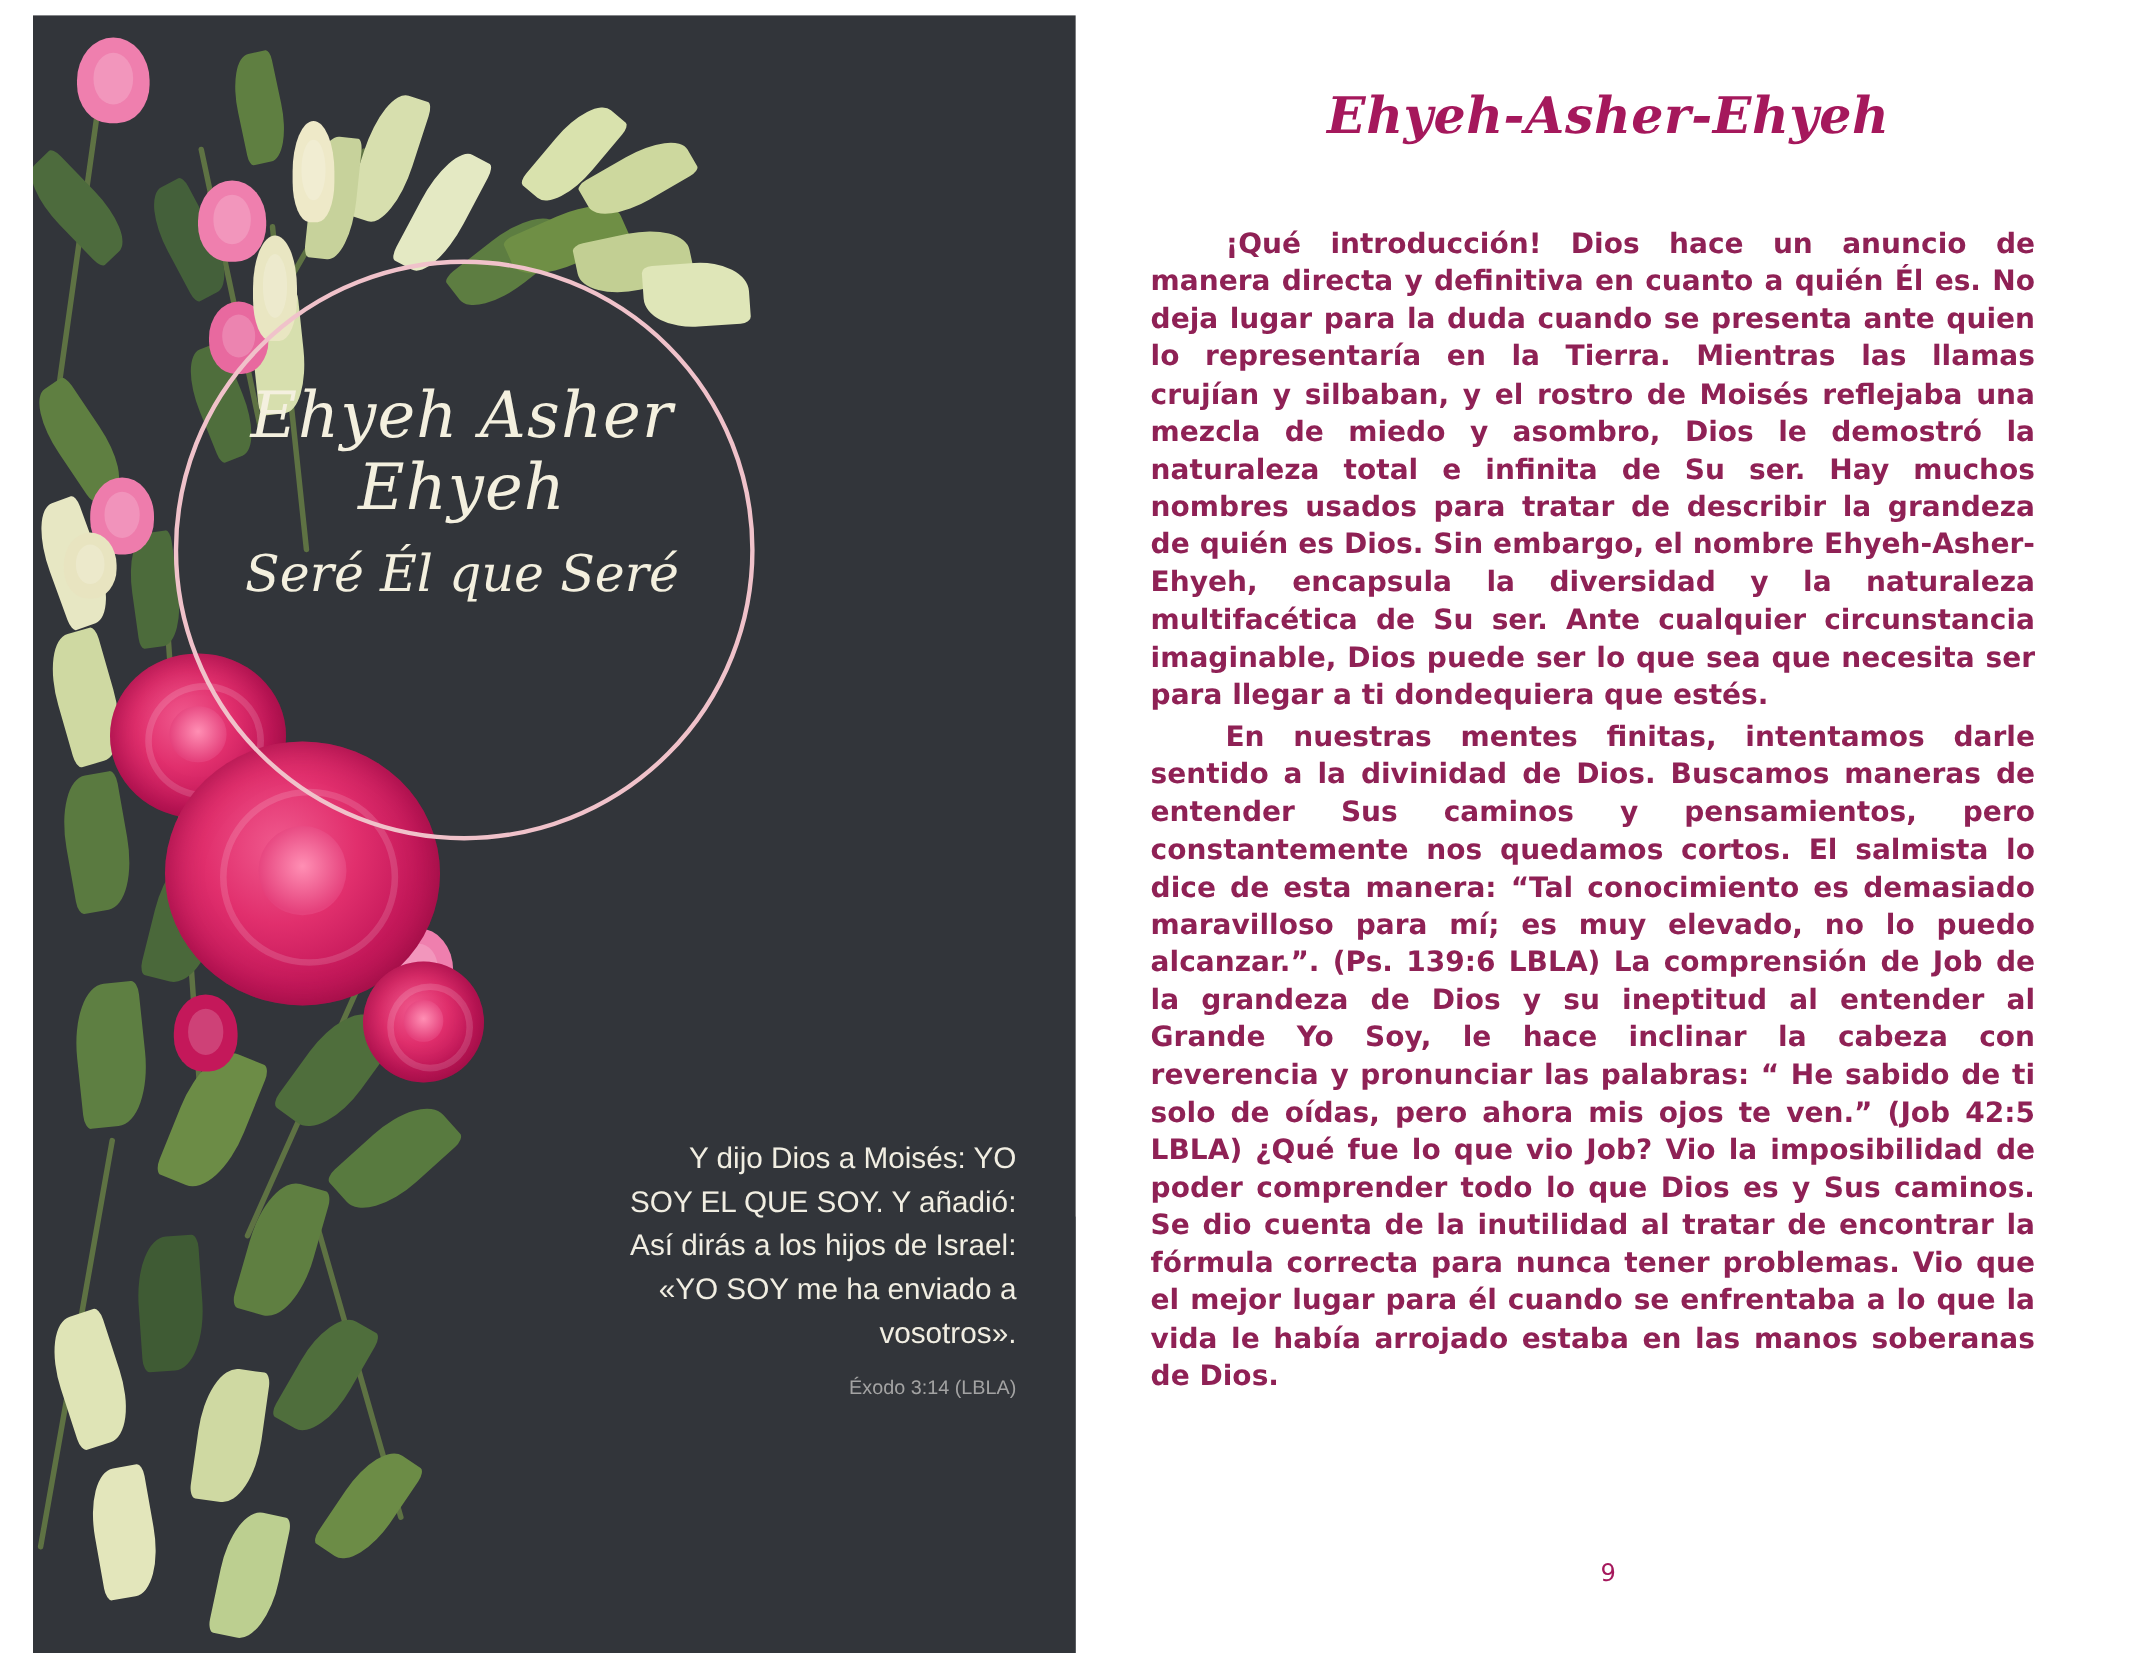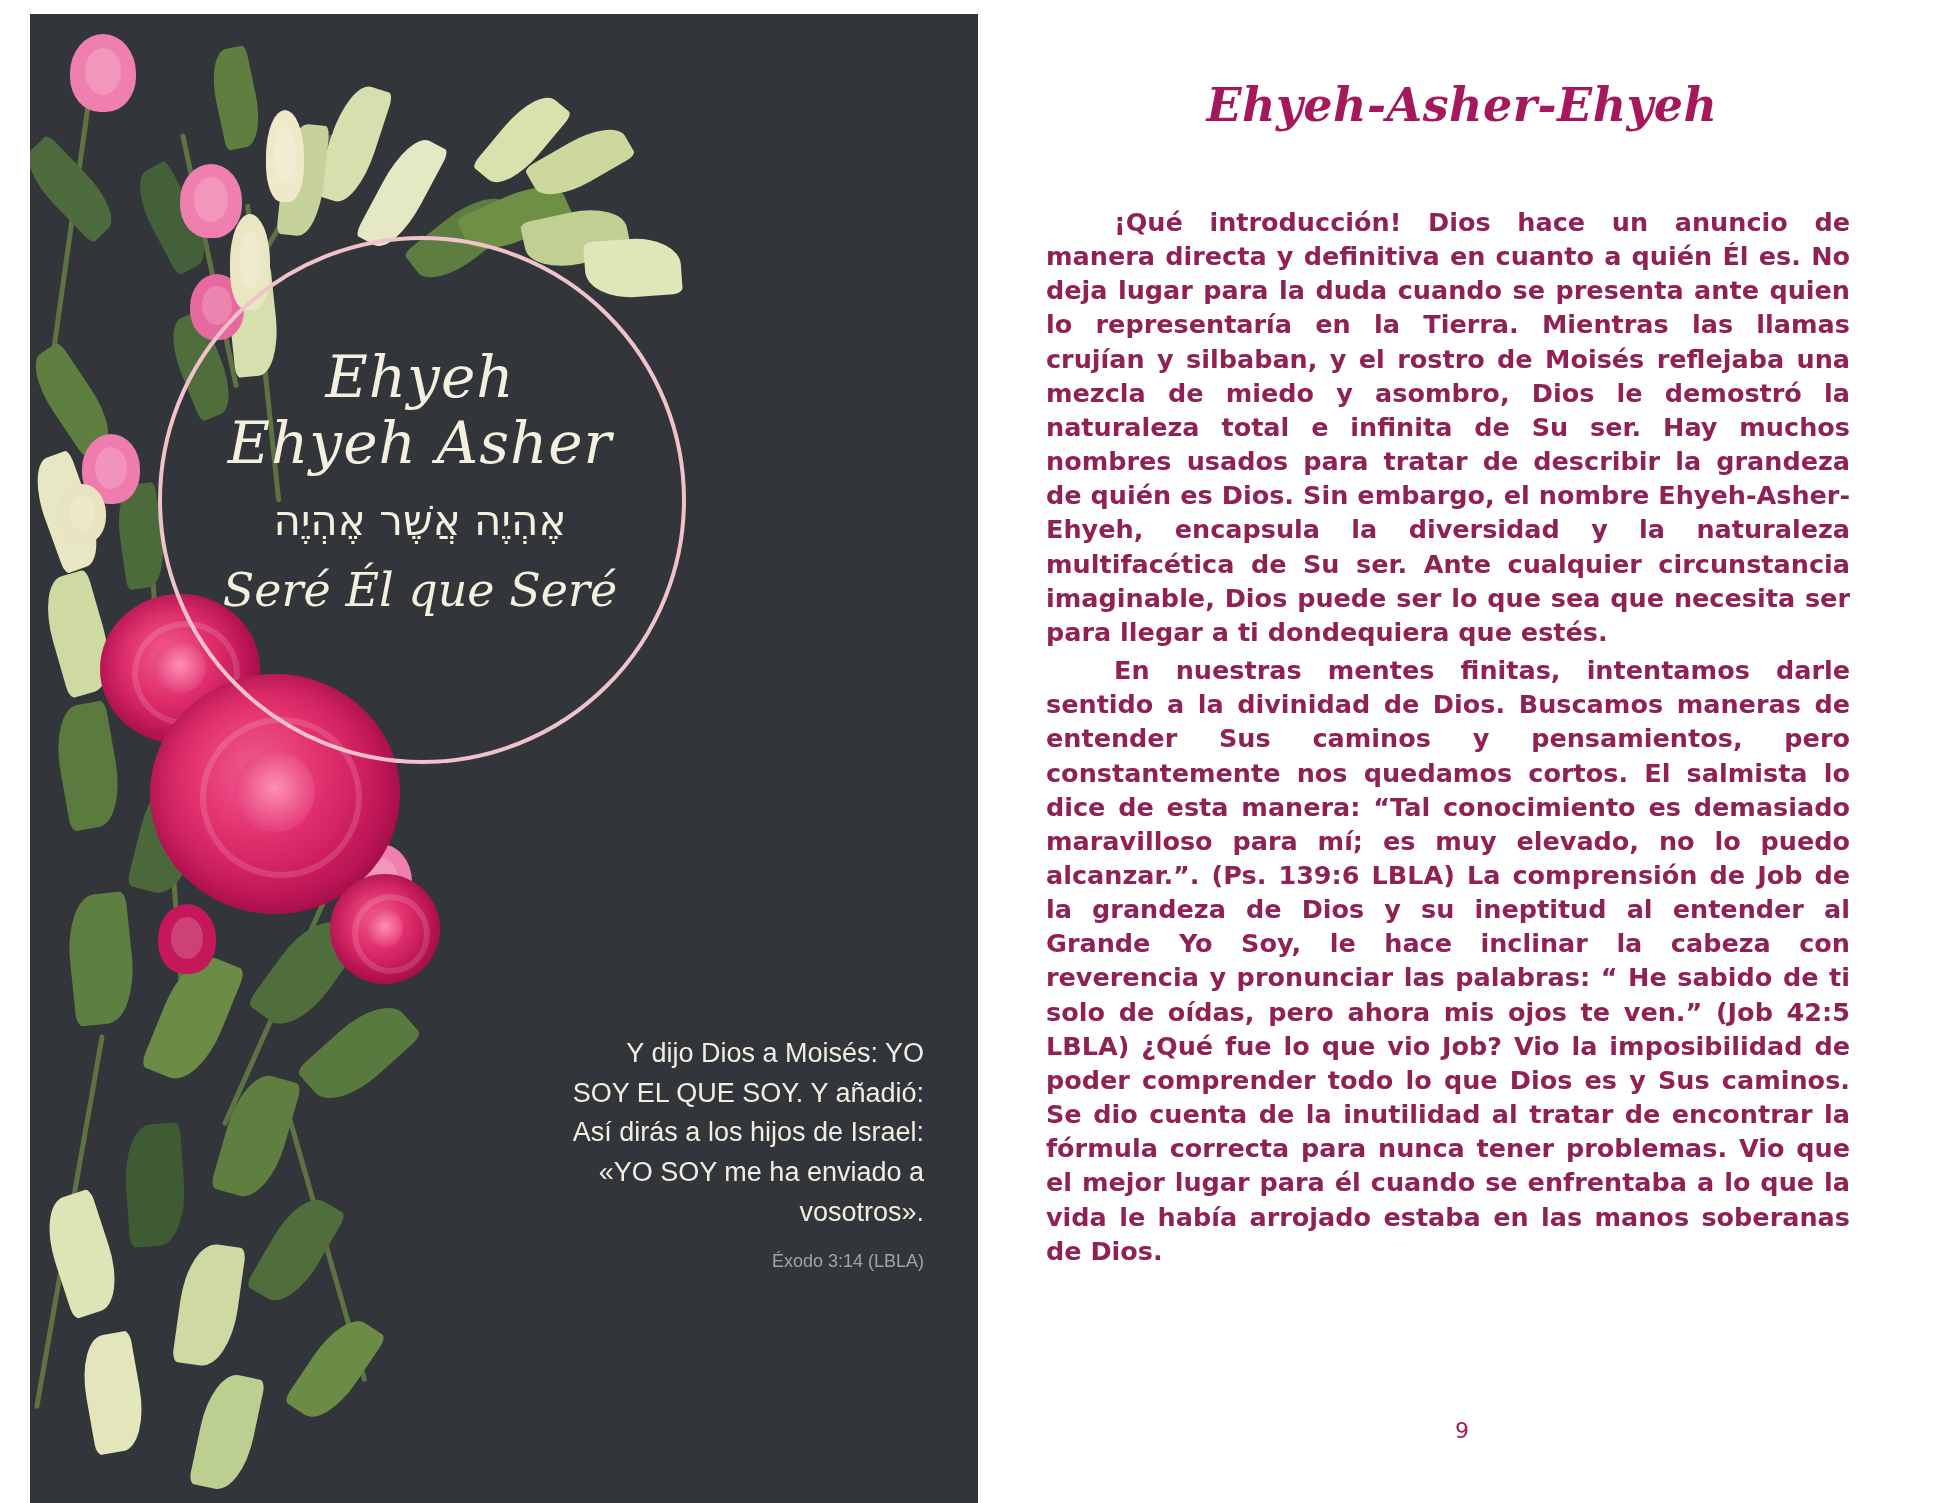--- a/index.html
+++ b/index.html
@@ -254,23 +254,22 @@
       <div class="rosebud" style="left:200px;top:200px;width:40px;height:96px;background:#e9e6c2;border-radius:50% 50% 40% 40%;"></div>
       <div class="rosebud" style="left:236px;top:96px;width:38px;height:92px;background:#eee9c8;border-radius:50% 50% 40% 40%;"></div>
 
       <div class="bigrose" style="left:70px;top:580px;width:160px;height:150px;"></div>
       <div class="bigrose" style="left:120px;top:660px;width:250px;height:240px;"></div>
       <div class="bigrose" style="left:300px;top:860px;width:110px;height:110px;"></div>
 
       <div class="circle-frame"></div>
 
       <div class="title-block">
+        <div class="title-script">Ehyeh Asher</div>
         <div class="title-script">Ehyeh</div>
-        <div class="title-script">Ehyeh Asher</div>
-        <div class="title-hebrew">אֶהְיֶה אֲשֶׁר אֶהְיֶה</div>
         <div class="title-sub">Seré Él que Seré</div>
       </div>
 
       <div class="verse-block">
         <div>Y dijo Dios a Moisés: YO SOY EL QUE SOY. Y añadió: Así dirás a los hijos de Israel: «YO SOY me ha enviado a vosotros».</div>
         <div class="verse-ref">Éxodo 3:14 (LBLA)</div>
       </div>
 
     </div>
   </div>

